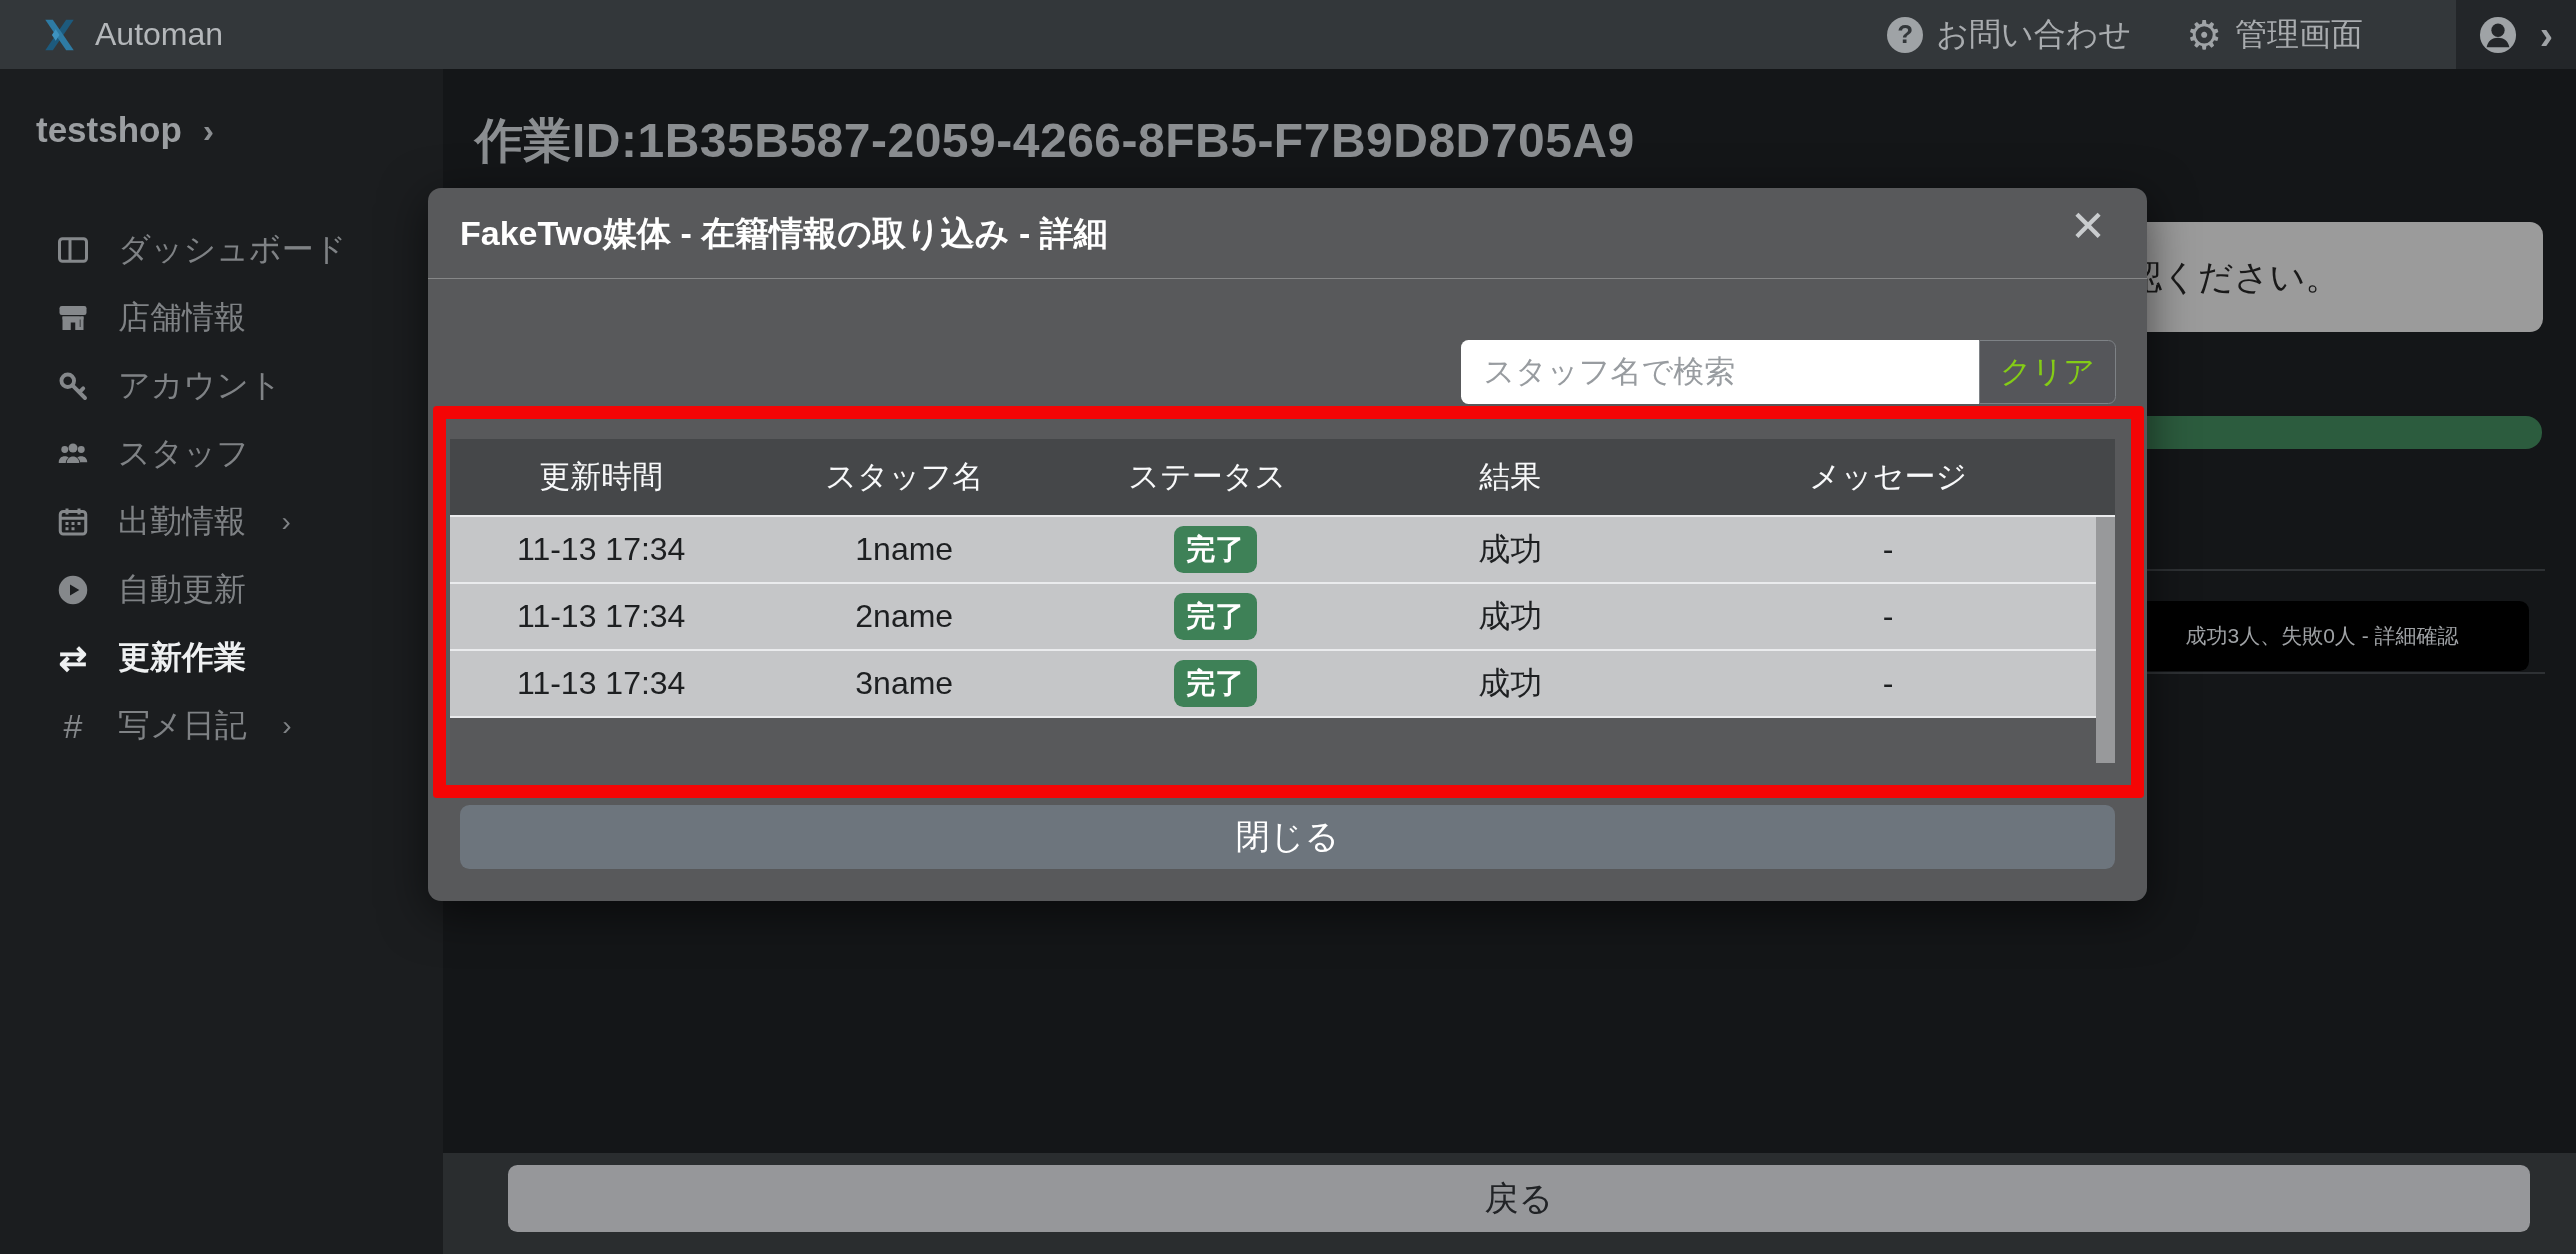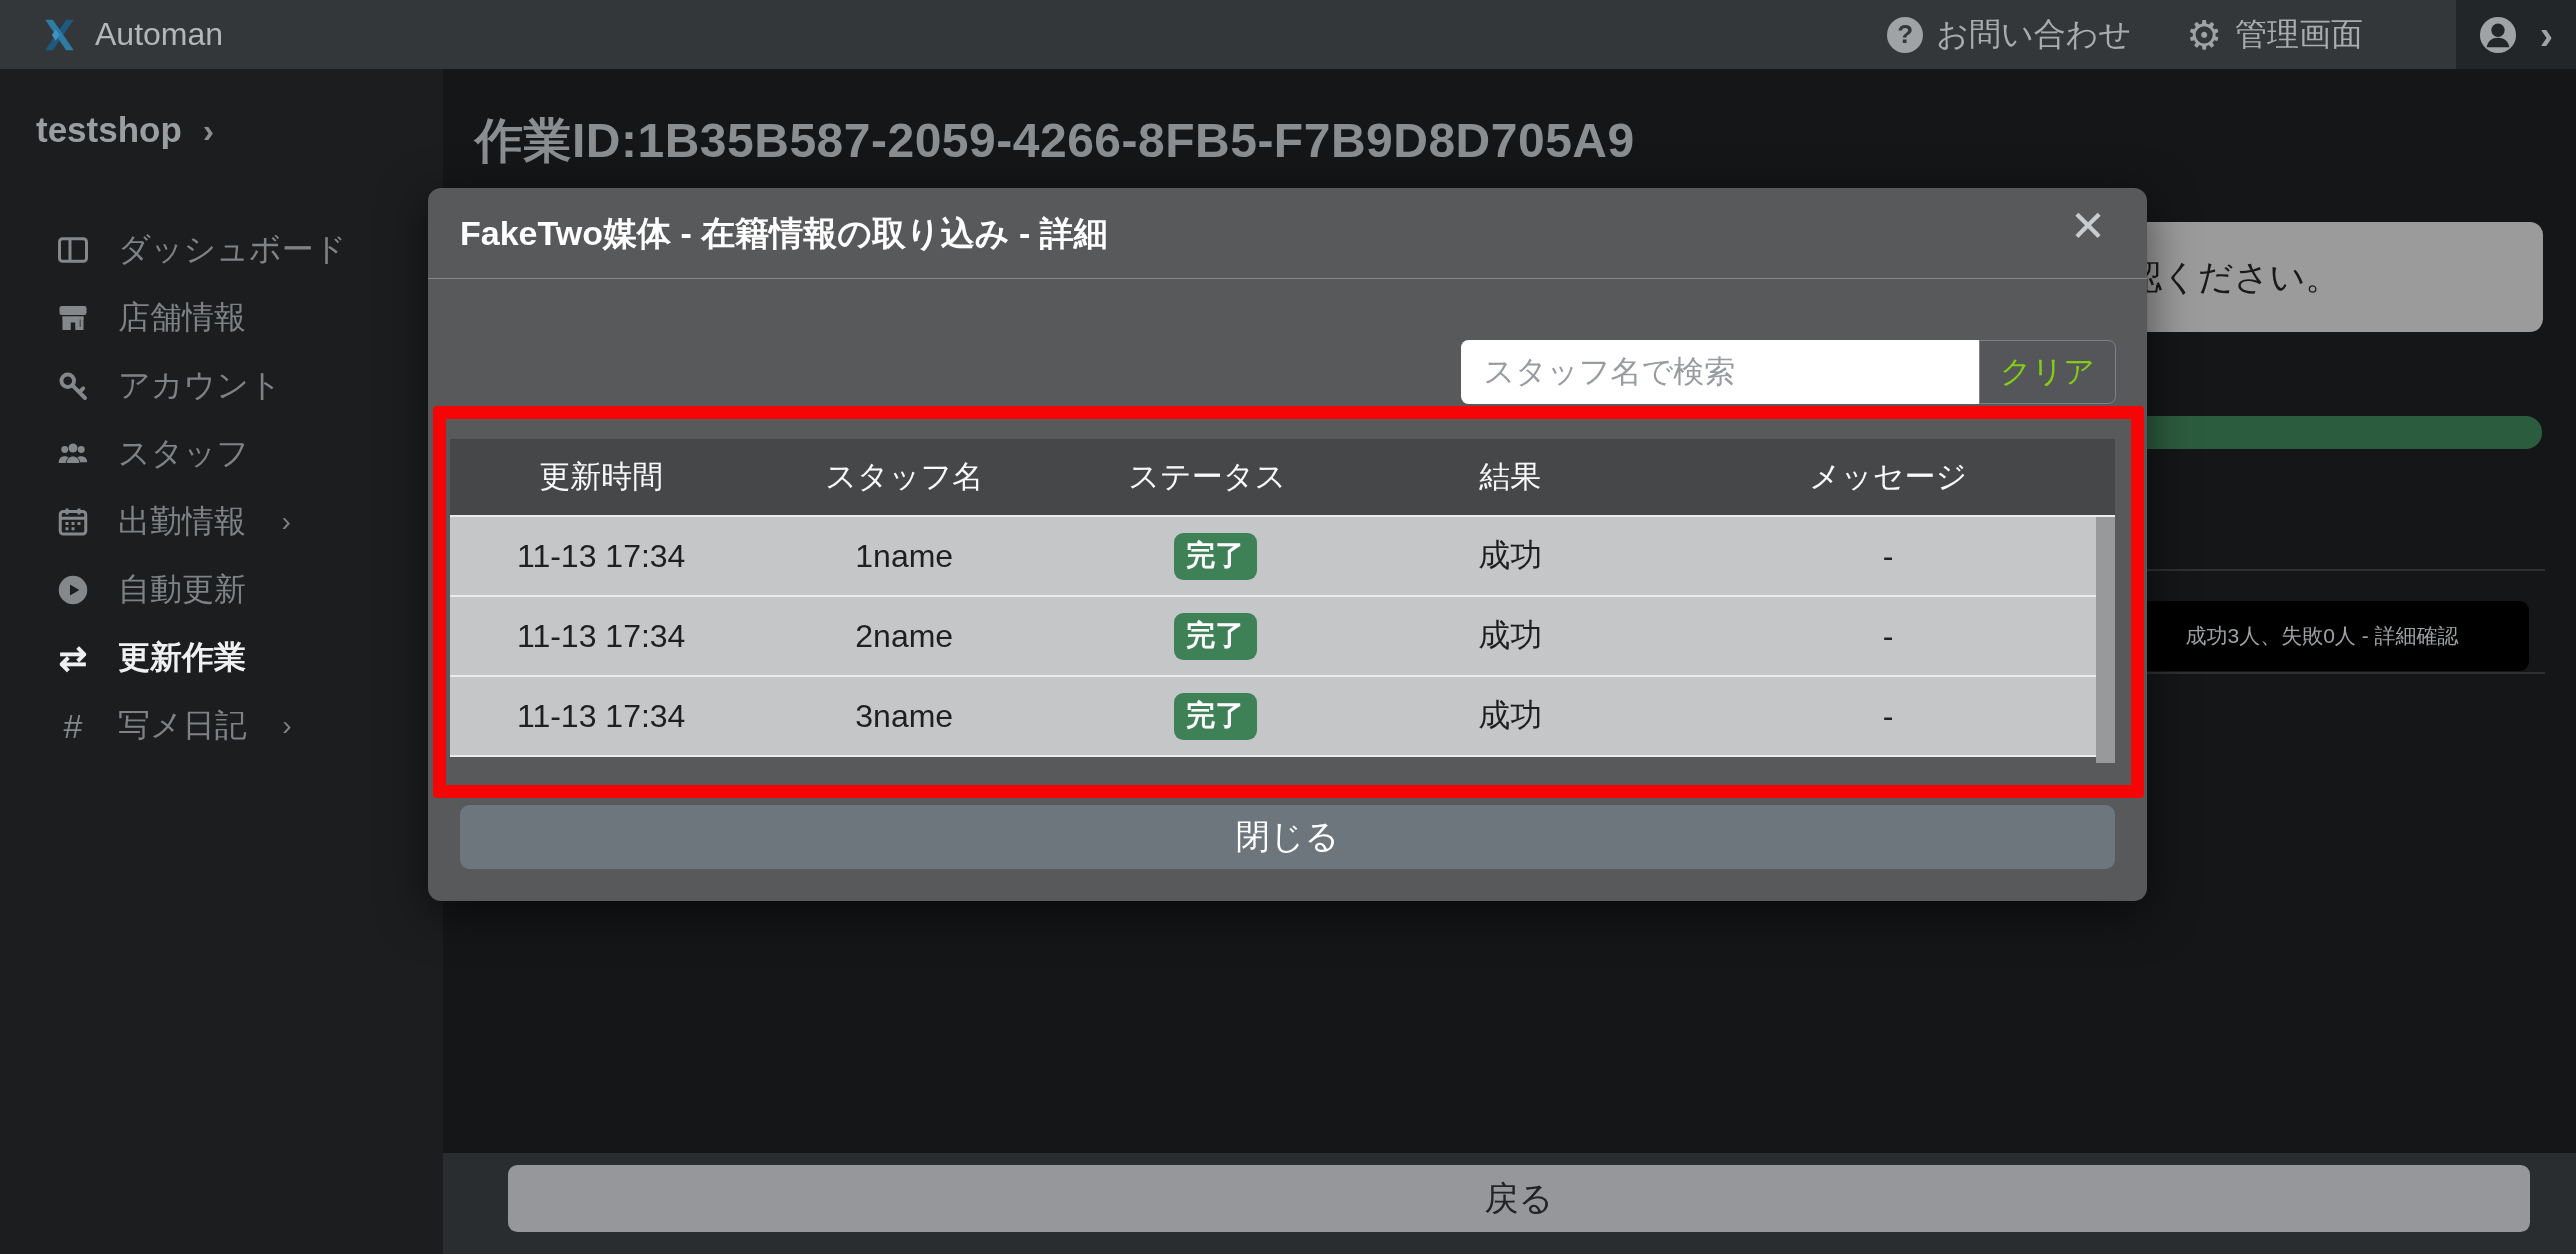--- a/index.html
+++ b/index.html
@@ -118,21 +118,21 @@
     display:flex; height:78px; background:#454749; align-items:center;
     border-bottom:2.8px solid #eaebed;
     text-align:right;
   }
   .t-head .cell { color:#f8f9fa; font-size:31px; font-weight:500; }
   .cell { display:flex; align-items:center; justify-content:center; }
   .c1,.c2,.c3,.c4 { flex:0 0 18.2%; }
   .c5 { flex:0 0 27.2%; }
   .t-body { position:relative; }
   .t-row {
-    display:flex; height:80px; background:#c5c6c8; align-items:center;
+    display:flex; height:67px; background:#c5c6c8; align-items:center;
     border-bottom:2.8px solid #eaebed;
   }
   .t-row .cell { color:#1d1f21; font-size:32px; }
   .badge {
     min-width:83px; height:47px; padding:0 9.4px; border-radius:9.4px;
     color:#ffffff; font-size:29px; font-weight:bold;
     display:flex; align-items:center; justify-content:center;margin-left:16px;
   }
   .t-scrollbar {
     position:absolute; right:0; top:0; width:19px; height:246px;

